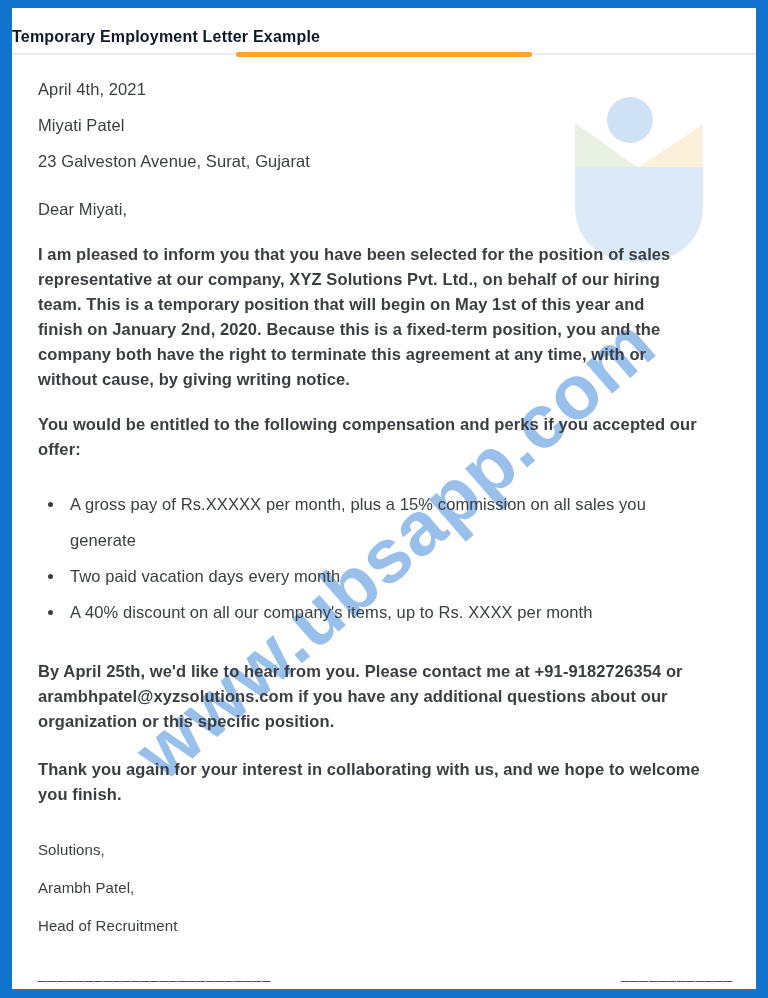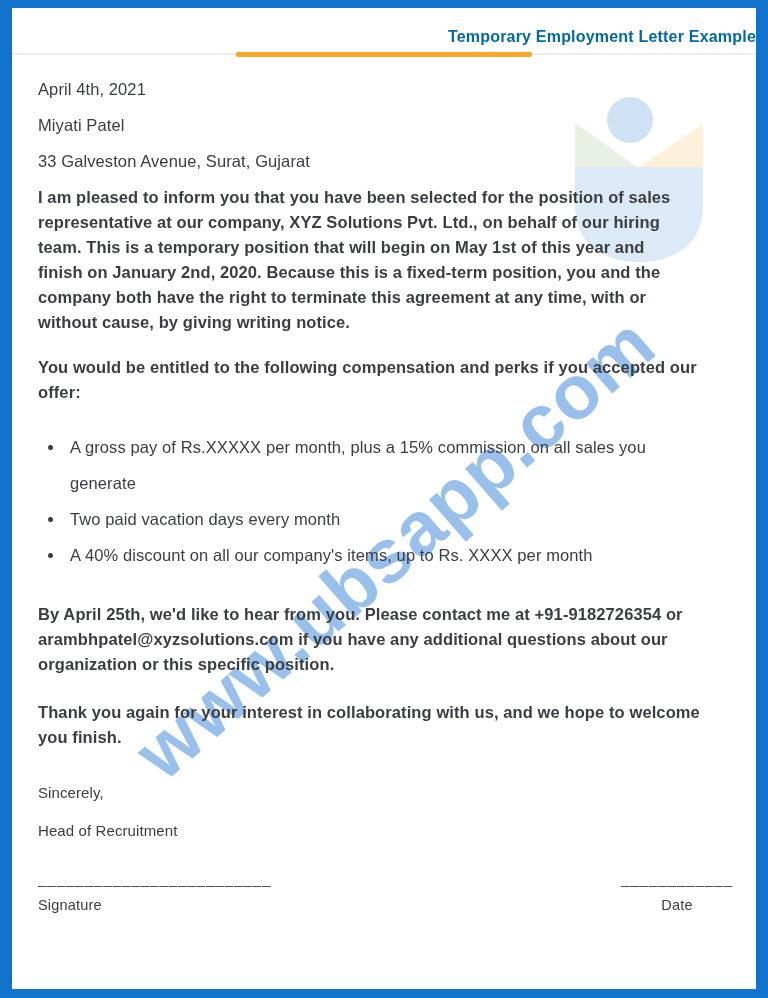--- a/index.html
+++ b/index.html
@@ -16,23 +16,23 @@
     overflow: hidden;
     font-family: "Liberation Sans", "DejaVu Sans", sans-serif;
     color: #3a3d42;
   }
   .inner { position: relative; width: 744px; height: 981px; }
 
   
   .header { position: relative; height: 52px; }
   .header-title {
     position: absolute; left: 0; right: 0; top: 20px;
-    text-align: right;
-    font-size: 16px; font-weight: bold; color: #0369a1;
-    letter-spacing: 0.2px; line-height: 18px; padding-left: 24px;
+    text-align: left;
+    font-size: 16px; font-weight: bold; color: #0f172a;
+    letter-spacing: 0.2px; line-height: 18px;
   }
   .header-divider {
     position: absolute; left: 0; right: 0; top: 45px;
     height: 2px; background: #ececf0;
   }
   .header-accent {
     position: absolute; left: 224px; top: 44px;
     width: 296px; height: 5px;
     background: #f9a825; border-radius: 2px;
   }
@@ -102,22 +102,23 @@
 
     <div class="header">
       <div class="header-title">Temporary Employment Letter Example</div>
       <div class="header-divider"></div>
       <div class="header-accent"></div>
     </div>
 
     <div class="content">
       <p class="line">April 4th, 2021</p>
       <p class="line">Miyati Patel</p>
-      <p class="line">33 Galveston Avenue, Surat, Gujarat</p>
+      <p class="line">23 Galveston Avenue, Surat, Gujarat</p>
 
+      <p class="salutation">Dear Miyati,</p>
 
       <p class="para para-intro">I am pleased to inform you that you have been selected for the position of sales
 representative at our company,  XYZ Solutions Pvt. Ltd., on behalf of our hiring
 team. This is a temporary position that will begin on May 1st of this year and
 finish on January 2nd, 2020. Because this is a fixed-term position, you and the
 company both have the right to terminate this agreement at any time, with or
 without cause, by giving writing notice.</p>
 
       <p class="para para-perks">You would be entitled to the following compensation and perks if you accepted our
 offer:</p>
@@ -130,21 +131,22 @@
       </ul>
 
       <p class="para para-contact">By April 25th, we'd like to hear from you. Please contact me at +91-9182726354 or
 arambhpatel@xyzsolutions.com if you have any additional questions about our
 organization or this specific position.</p>
 
       <p class="para para-thanks">Thank you again for your interest in collaborating with us, and we hope to welcome
 you finish.</p>
 
       <div class="sig-block">
-        <p class="sig-line-text">Sincerely,</p>
+        <p class="sig-line-text">Solutions,</p>
+        <p class="sig-line-text">Arambh Patel,</p>
         <p class="sig-line-text" style="margin-bottom:15px;">Head of Recruitment</p>
       </div>
 
       <div class="sig-row">
         <div class="sig-col-left">
           <span class="sig-underscores">_________________________</span>
           <span class="sig-label">Signature</span>
         </div>
         <div class="sig-col-right">
           <span class="sig-underscores">____________</span>

